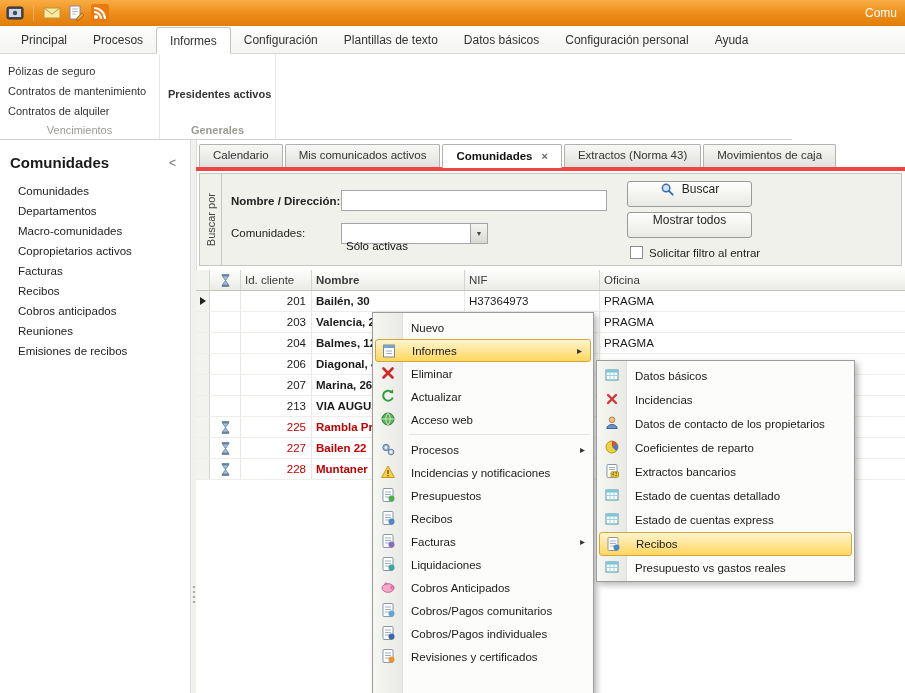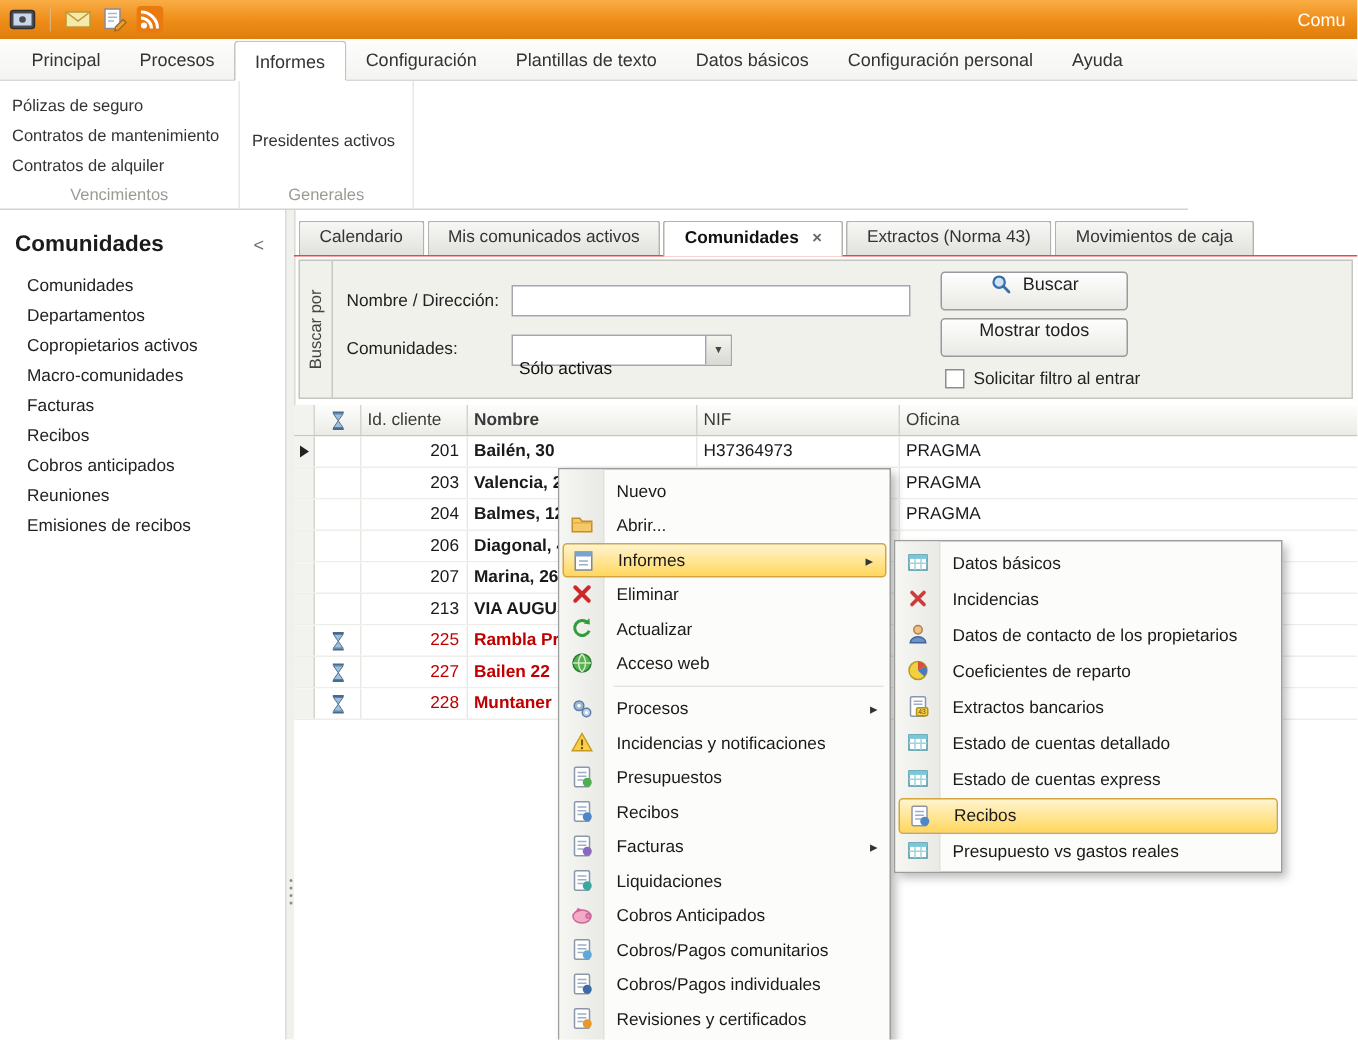--- a/index.html
+++ b/index.html
@@ -26,41 +26,41 @@
   .mtab { padding:0 13px; font-size:12px; color:#333; height:26px; line-height:26px; white-space:nowrap; }
   .mtab.active { background:#fff; border:1px solid #c3c3bf; border-bottom:1px solid #fff;
     border-radius:3px 3px 0 0; margin-bottom:-1px; height:27px; }
 
   
   .ribbon { position:absolute; left:0; top:54px; width:792px; height:86px;
     background:#fff; border-bottom:1px solid #d2d2ce; display:flex; }
   .rgroup { height:100%; border-right:1px solid #e7e7e3; display:flex;
     flex-direction:column; padding-top:7px; }
   .rgroup.g1 { width:160px; }
-  .rgroup.g2 { width:116px; }
+  .rgroup.g2 { width:116px;font-weight:bold; }
   .ritem { font-size:11px; color:#333; padding:4px 8px; white-space:nowrap; }
   .rgroup.g2 .ritem { margin-top:23px; }
   .rlabel { margin-top:auto; text-align:center; font-size:11px; color:#9b9b95; padding-bottom:3px; }
 
   
   .sidebar { position:absolute; left:0; top:140px; width:190px; height:553px; background:#fff; }
   .sb-head { display:flex; align-items:center; padding:14px 10px 10px 10px; }
   .sb-title { font-size:15px; font-weight:bold; color:#1b1b1b; }
   .sb-collapse { margin-left:auto; color:#707070; font-size:12px; padding:0 4px; }
   .sb-item { font-size:11.5px; color:#222; padding:4px 4px 4px 18px; white-space:nowrap; }
 
   .splitter { position:absolute; left:190px; top:140px; width:7px; height:553px;
     background:#f0f0ec; border-left:1px solid #dddcd8; border-right:1px solid #dddcd8; }
   .split-dots { position:absolute; left:0; right:0; top:443px; }
   .split-dots i { display:block; width:2px; height:2px; background:#8e8e8a;
     border-radius:50%; margin:3px auto; }
 
   
   .tabstrip { position:absolute; left:196px; top:146px; width:709px; height:25px;
-    display:flex; align-items:flex-end; padding-left:3px; border-bottom:1px solid #ef4444; }
+    display:flex; align-items:flex-end; padding-left:3px; border-bottom:4px solid #ef4444; }
   .tab { height:23px; line-height:21px; padding:0 13px; font-size:11.5px; color:#333;
     background:linear-gradient(#f7f7f5,#e1e1dd); border:1px solid #b2b2ae; border-bottom:none;
     border-radius:2px 2px 0 0; margin-right:2px; white-space:nowrap; }
   .tab.active { background:#fff; font-weight:bold; color:#111;
     display:flex; align-items:center; gap:9px; height:24px; margin-bottom:-1px; }
   .tab-close { color:#666; font-weight:bold; font-size:11px; line-height:11px; }
 
   
   .search { position:absolute; left:199px; top:173px; width:703px; height:93px;
     background:#f1f1ec; border:1px solid #c6c6c0; }
@@ -187,22 +187,22 @@
   </div>
 </div>
 
 <div class="sidebar">
   <div class="sb-head">
     <span class="sb-title">Comunidades</span>
     <span class="sb-collapse">&lt;</span>
   </div>
   <div class="sb-item">Comunidades</div>
   <div class="sb-item">Departamentos</div>
+  <div class="sb-item">Macro-comunidades</div>
   <div class="sb-item">Copropietarios activos</div>
-  <div class="sb-item">Macro-comunidades</div>
   <div class="sb-item">Facturas</div>
   <div class="sb-item">Recibos</div>
   <div class="sb-item">Cobros anticipados</div>
   <div class="sb-item">Reuniones</div>
   <div class="sb-item">Emisiones de recibos</div>
 </div>
 
 <div class="splitter">
   <div class="split-dots">
       <i></i>
@@ -220,21 +220,21 @@
     <span class="tab-close">×</span>
   </div>
   <div class="tab">Extractos (Norma 43)</div>
   <div class="tab">Movimientos de caja</div>
 </div>
 
 <div class="search">
   <div class="search-side">
     <span>Buscar por</span>
   </div>
-  <div class="fld-label" style="left:31px;top:21px;">Nombre / Dirección:</div>
+  <div class="fld-label" style="left:31px;top:21px;font-weight:bold;">Nombre / Dirección:</div>
   <input class="txt-input" style="left: 141px; top: 16px; width: 266px;" value="">
   <div class="fld-label" style="left:31px;top:53px;">Comunidades:</div>
   <div class="dropdown" style="left:141px;top:49px;width:147px;">
     <span class="dd-value">Sólo activas</span>
     <span class="dd-btn">▼</span>
   </div>
   <div class="btn" style="left:427px;top:7px;">
     <span style="width:15px;height:15px;">
         <svg viewBox="0 0 16 16" width="15" height="15">
           <circle cx="6.5" cy="6.5" r="4" fill="#cfe4f7" stroke="#3a6ea5" stroke-width="1.6"></circle>
@@ -361,29 +361,20 @@
     <div class="gc w-ofi"></div>
   </div>
 </div>
 
 <div class="cmenu">
   <div class="strip"></div>
 
   <div class="mi">
     <span>Nuevo</span>
   </div>
-  <div class="mi">
-    <span class="ico">
-        <svg viewBox="0 0 16 16">
-          <path d="M1.5 3.5h5l1.5 2h6.5v7h-13z" fill="#f5c868" stroke="#c08f2a"></path>
-          <path d="M1.5 6.5h13" stroke="#e2ae48"></path>
-        </svg>
-      </span>
-    <span>Abrir...</span>
-  </div>
   <div class="mi hl">
     <span class="ico">
         <svg viewBox="0 0 16 16">
           <rect x="2.5" y="2" width="11" height="12" fill="#fff" stroke="#7a8aa0"></rect>
           <rect x="2.5" y="2" width="11" height="3" fill="#7aa3d0"></rect>
           <path d="M5 8h6M5 10.5h6" stroke="#9ab0c8"></path>
         </svg>
       </span>
     <span>Informes</span>
     <span class="arrow">▸</span>

